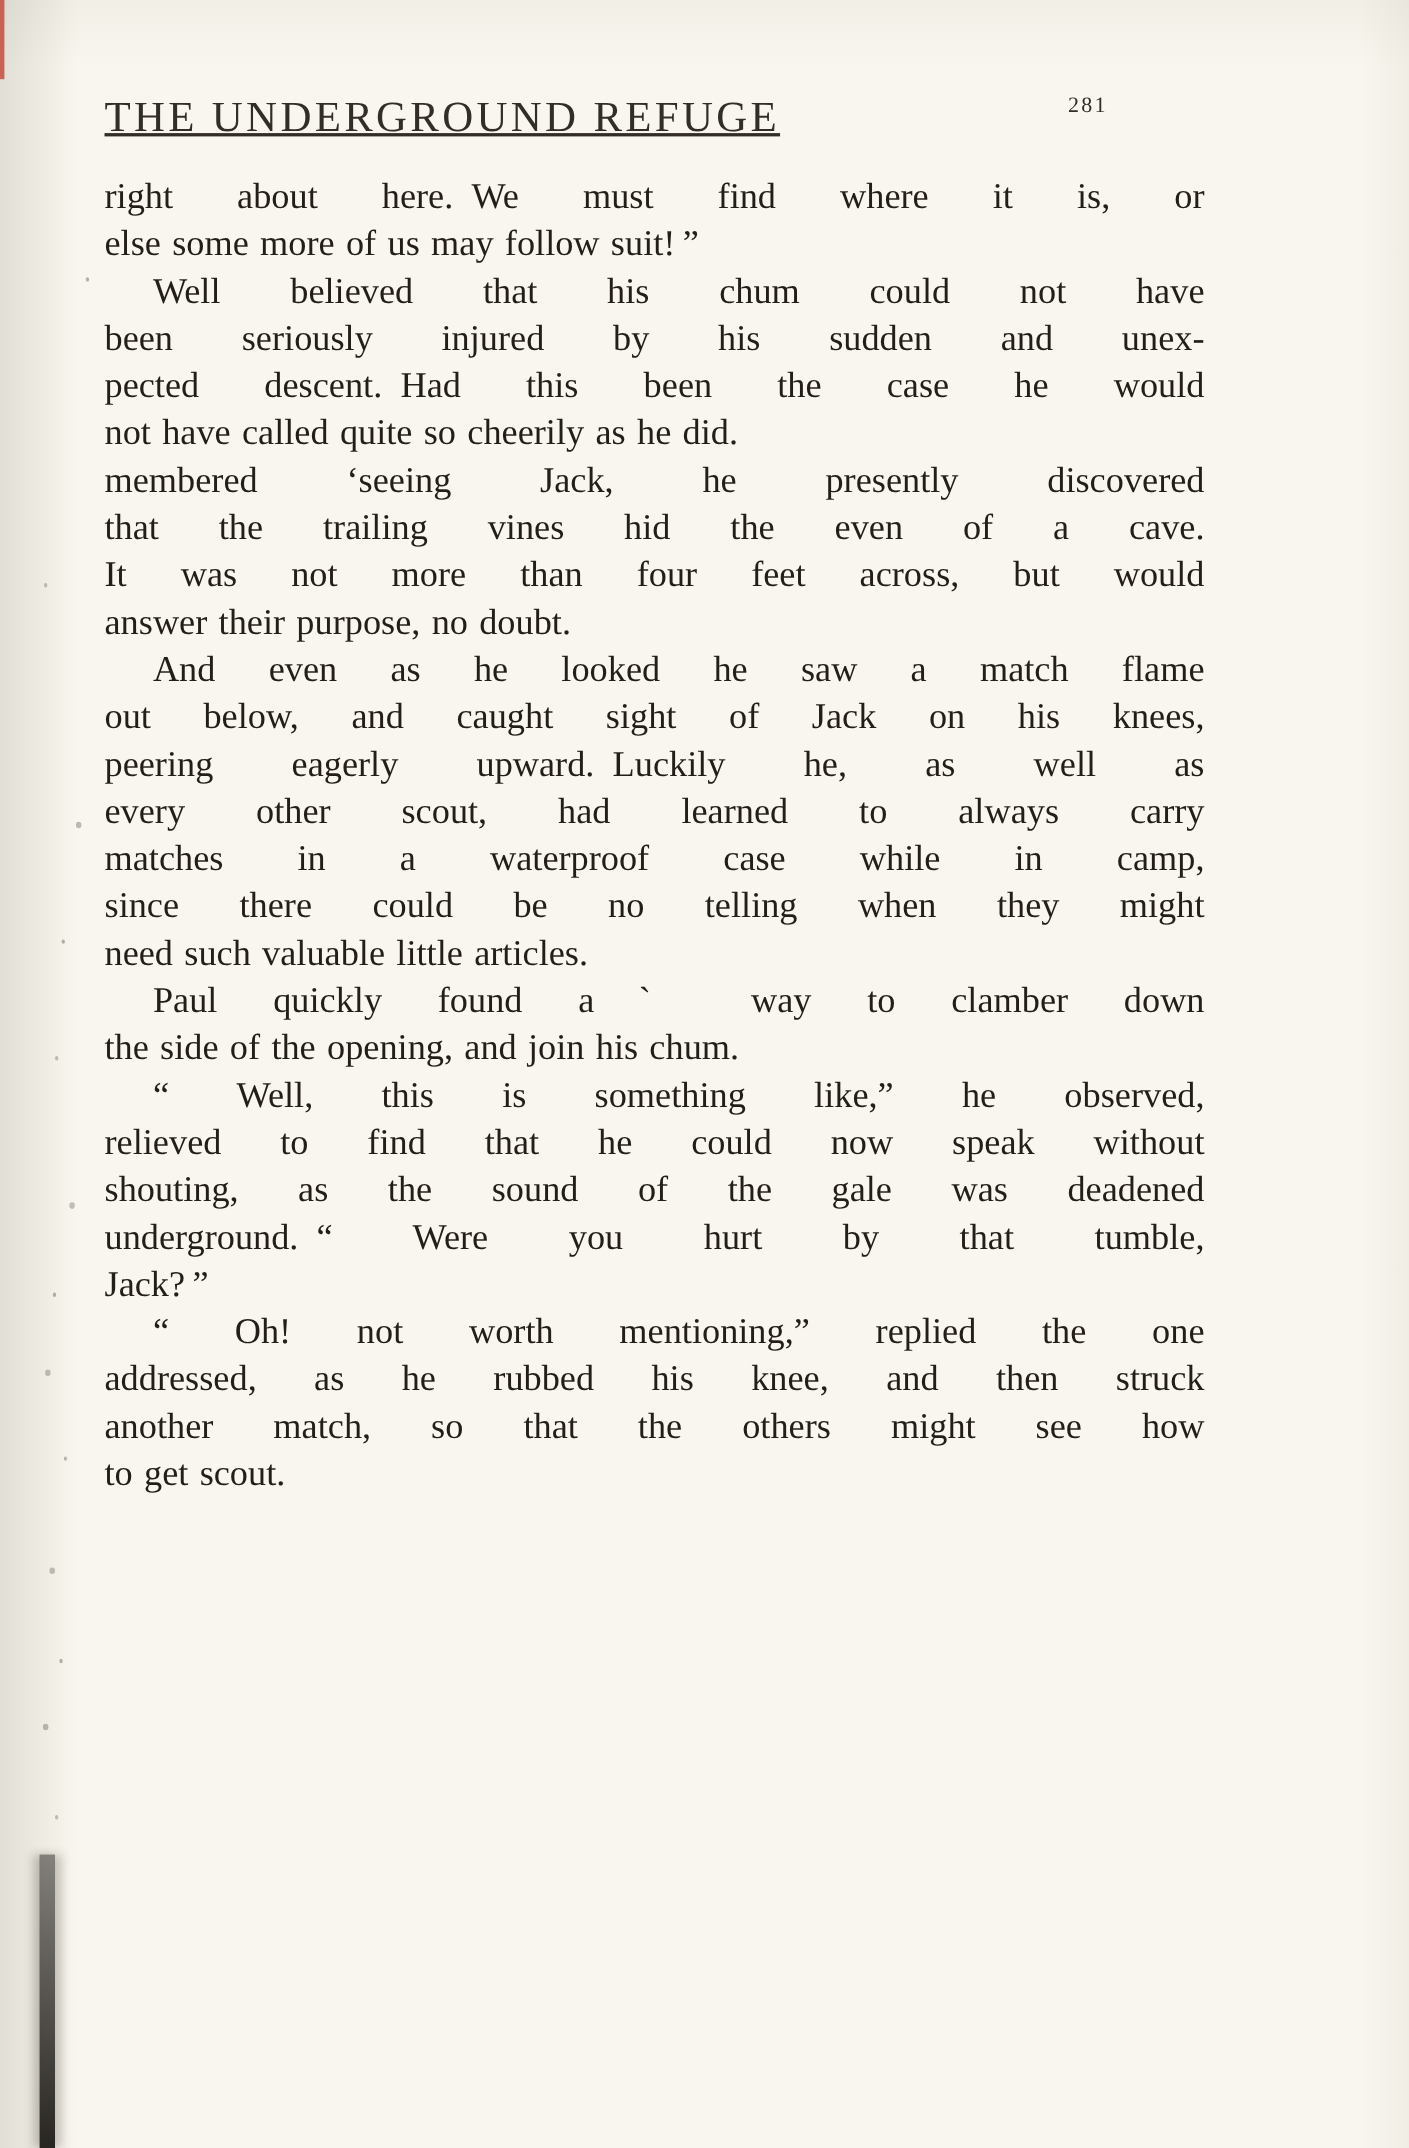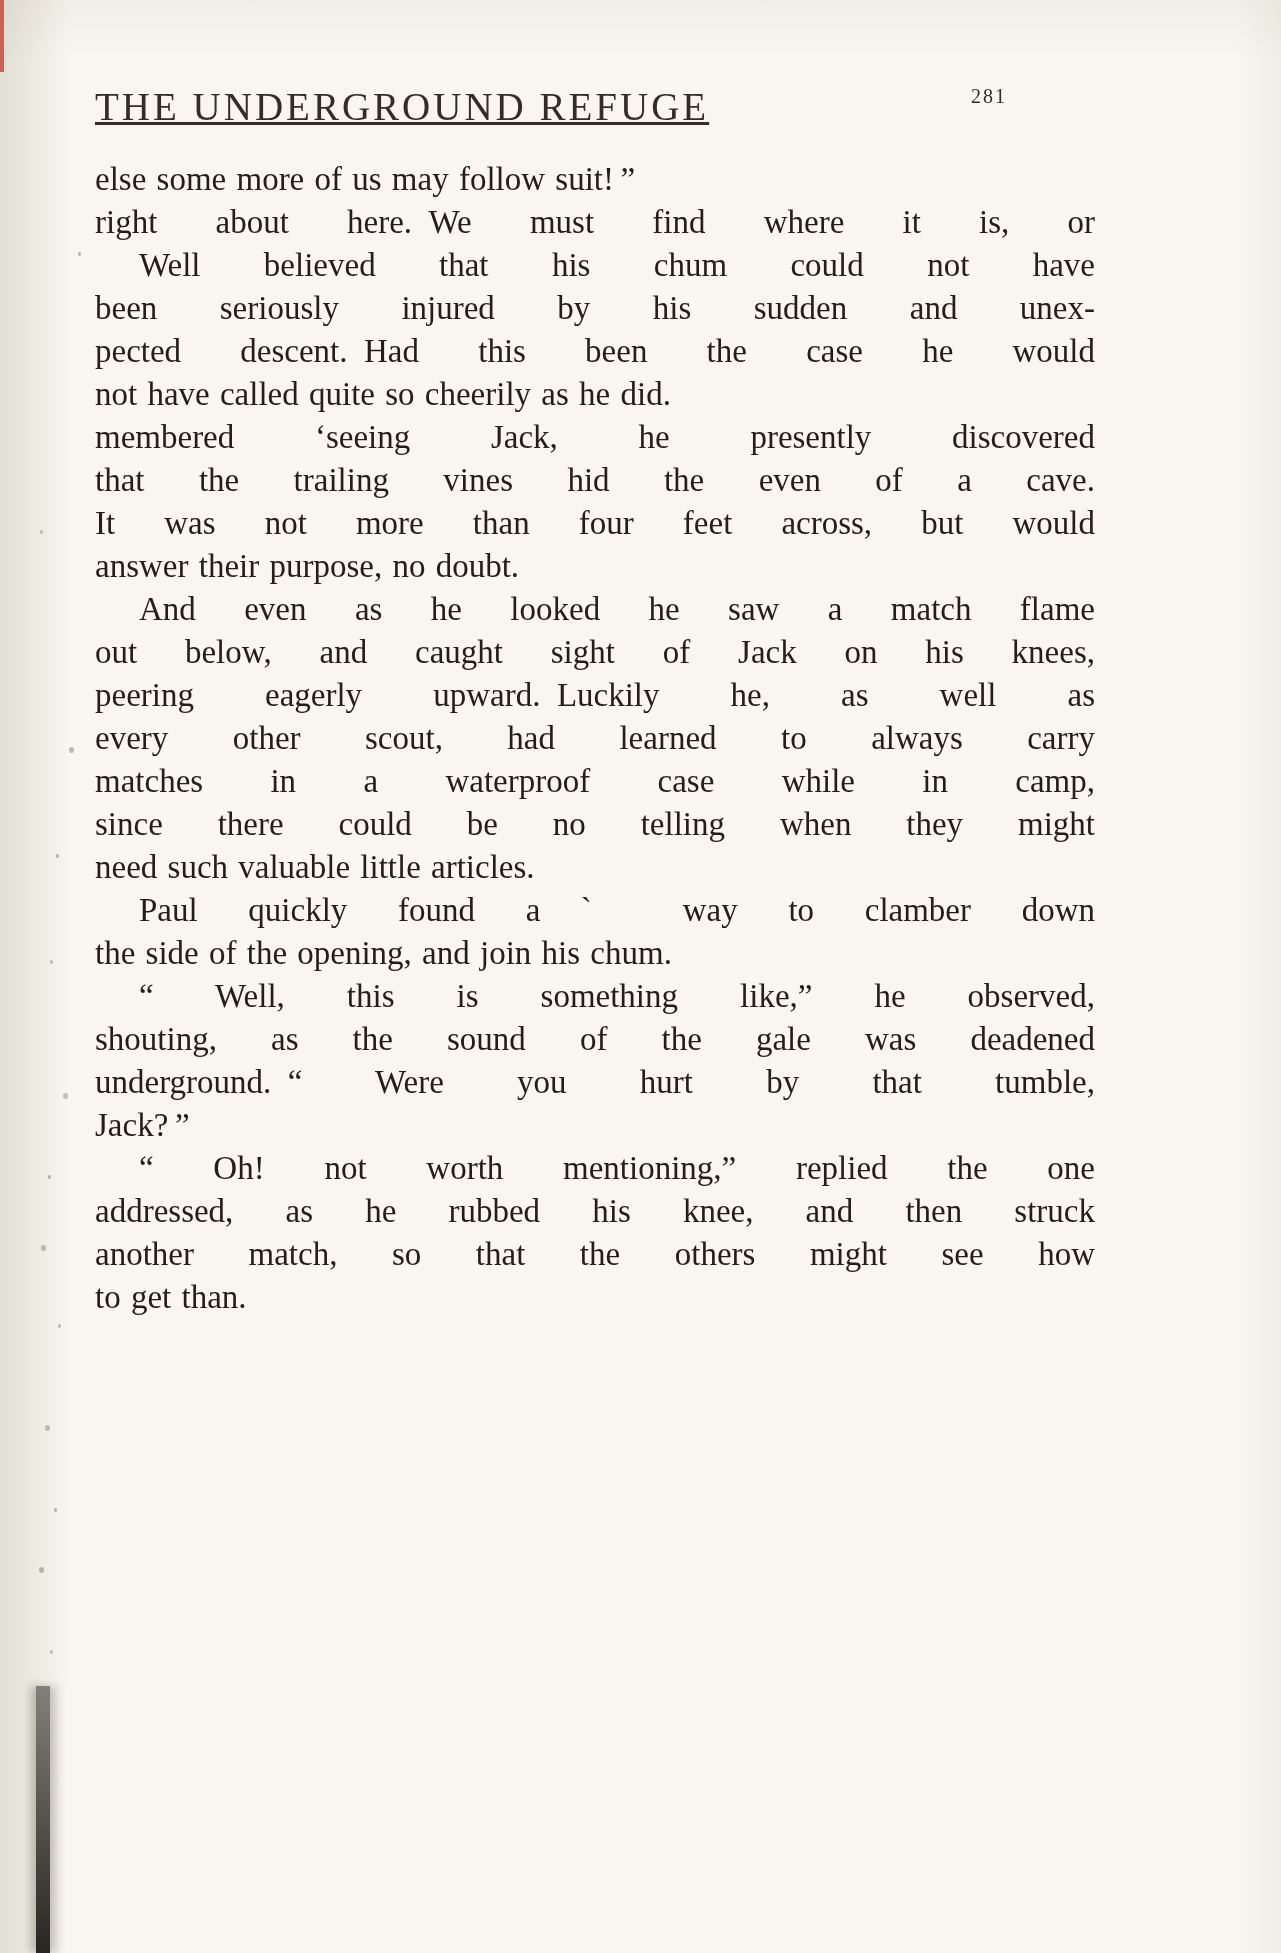--- a/index.html
+++ b/index.html
@@ -114,22 +114,22 @@
 
 <div class="page">
 
   <div class="header">
     <span class="running-title">THE UNDERGROUND REFUGE</span>
     <span class="page-number">281</span>
   </div>
 
   <div class="page-body">
       <div class="paragraph">
+        <div class="line">right about here. We must find where it is, or</div>
         <div class="line para-end">else some more of us may follow suit! ”</div>
-        <div class="line">right about here. We must find where it is, or</div>
       </div>
       <div class="paragraph">
         <div class="line indent">Well believed that his chum could not have</div>
         <div class="line">been seriously injured by his sudden and unex-</div>
         <div class="line">pected descent. Had this been the case he would</div>
         <div class="line para-end">not have called quite so cheerily as he did.</div>
       </div>
       <div class="paragraph">
         <div class="line">membered ʻseeing Jack, he presently discovered</div>
         <div class="line">that the trailing vines hid the even of a cave.</div>
@@ -144,29 +144,30 @@
         <div class="line">matches in a waterproof case while in camp,</div>
         <div class="line">since there could be no telling when they might</div>
         <div class="line para-end">need such valuable little articles.</div>
       </div>
       <div class="paragraph">
         <div class="line indent">Paul quickly found aˋ way to clamber down</div>
         <div class="line para-end">the side of the opening, and join his chum.</div>
       </div>
       <div class="paragraph">
         <div class="line indent">“ Well, this is something like,” he observed,</div>
+        <div class="line">relieved to find that he could now speak without</div>
         <div class="line">shouting, as the sound of the gale was deadened</div>
         <div class="line">underground. “ Were you hurt by that tumble,</div>
         <div class="line para-end">Jack? ”</div>
       </div>
       <div class="paragraph">
         <div class="line indent">“ Oh! not worth mentioning,” replied the one</div>
         <div class="line">addressed, as he rubbed his knee, and then struck</div>
         <div class="line">another match, so that the others might see how</div>
-        <div class="line para-end">to get than.</div>
+        <div class="line para-end">to get scout.</div>
       </div>
     </div>
 
   <div class="red-edge-mark"></div>
   <div class="black-edge-strip"></div>
   <div class="speckles"></div>
 
 </div>
 
 </body></html>

